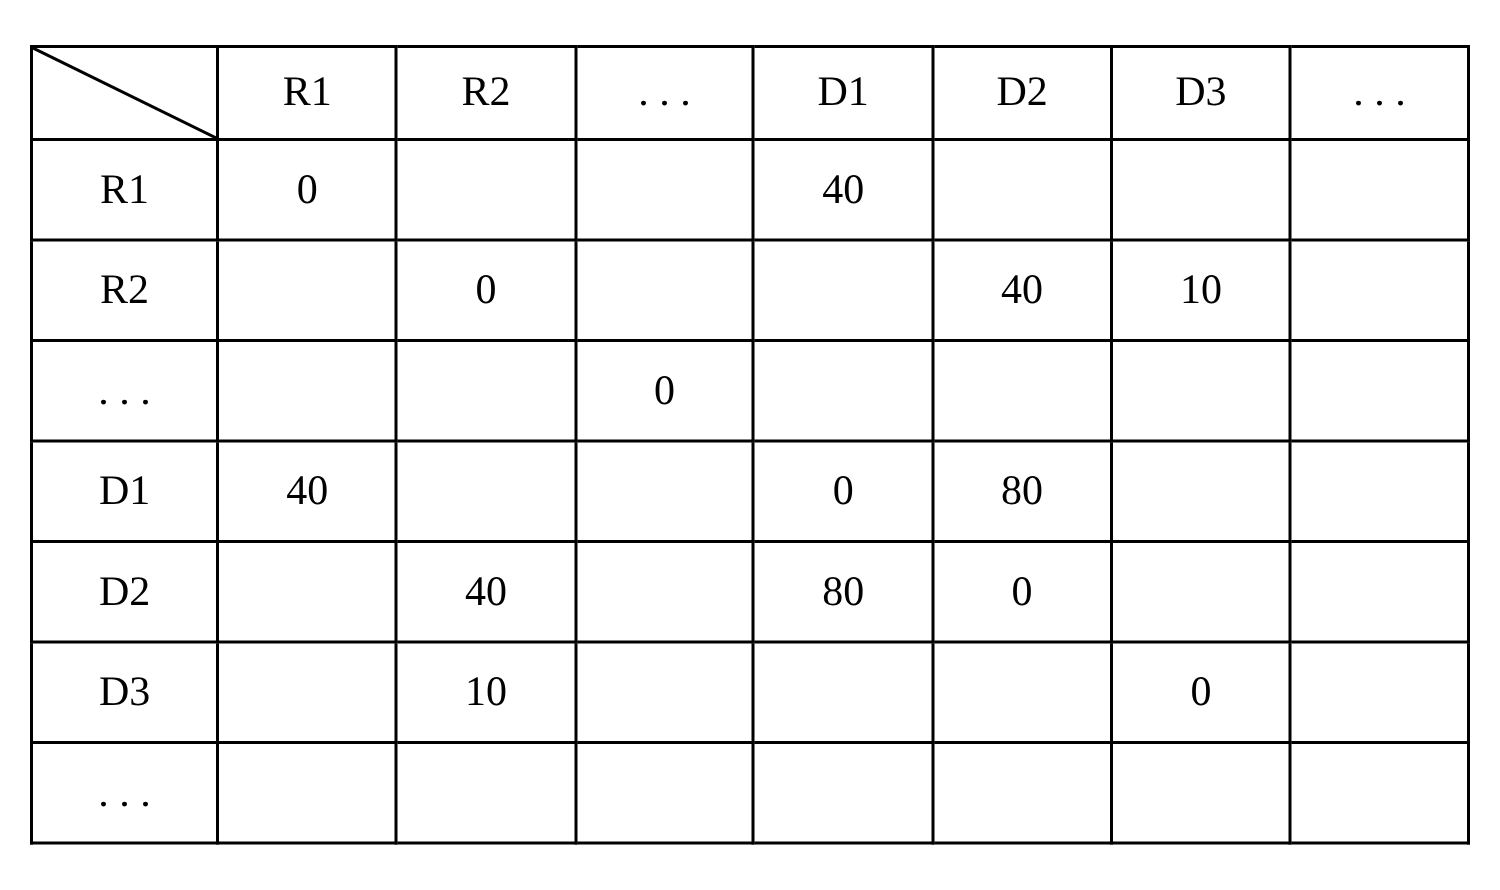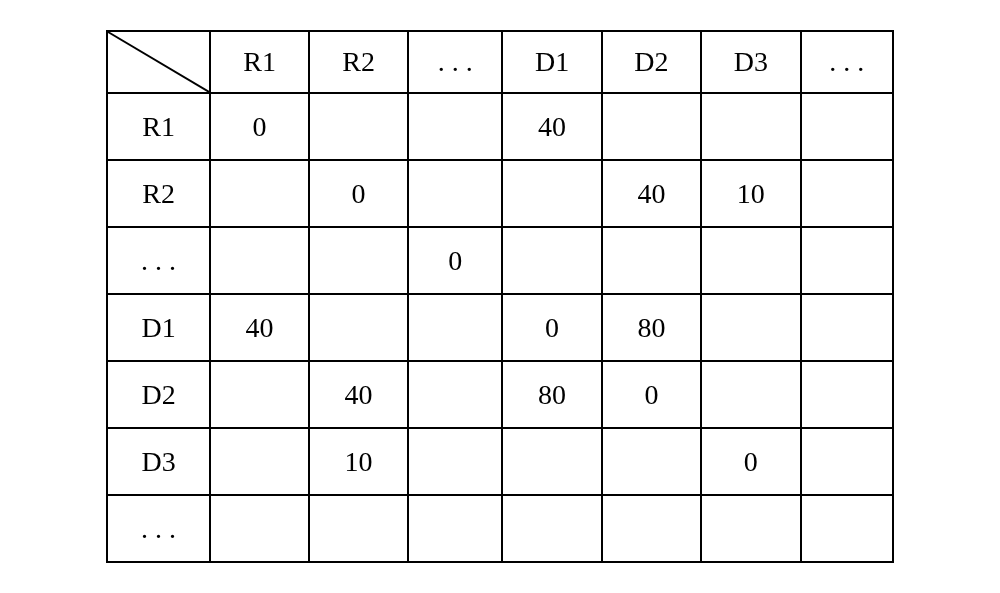--- a/index.html
+++ b/index.html
@@ -7,21 +7,21 @@
       padding: 20px;
       font-family: 'Times New Roman', serif;
       background: white;
       display: flex;
       justify-content: center;
       align-items: center;
       min-height: 553px;
     }
     .table-container {
       border-collapse: collapse;
-      width: 788px;
+      width: 960px;
     }
     .table-container td {
       border: 2px solid black;
       height: 65px;
       text-align: center;
       vertical-align: middle;
       font-size: 28px;
       padding: 0;
     }
     .table-container tr:first-child td {

